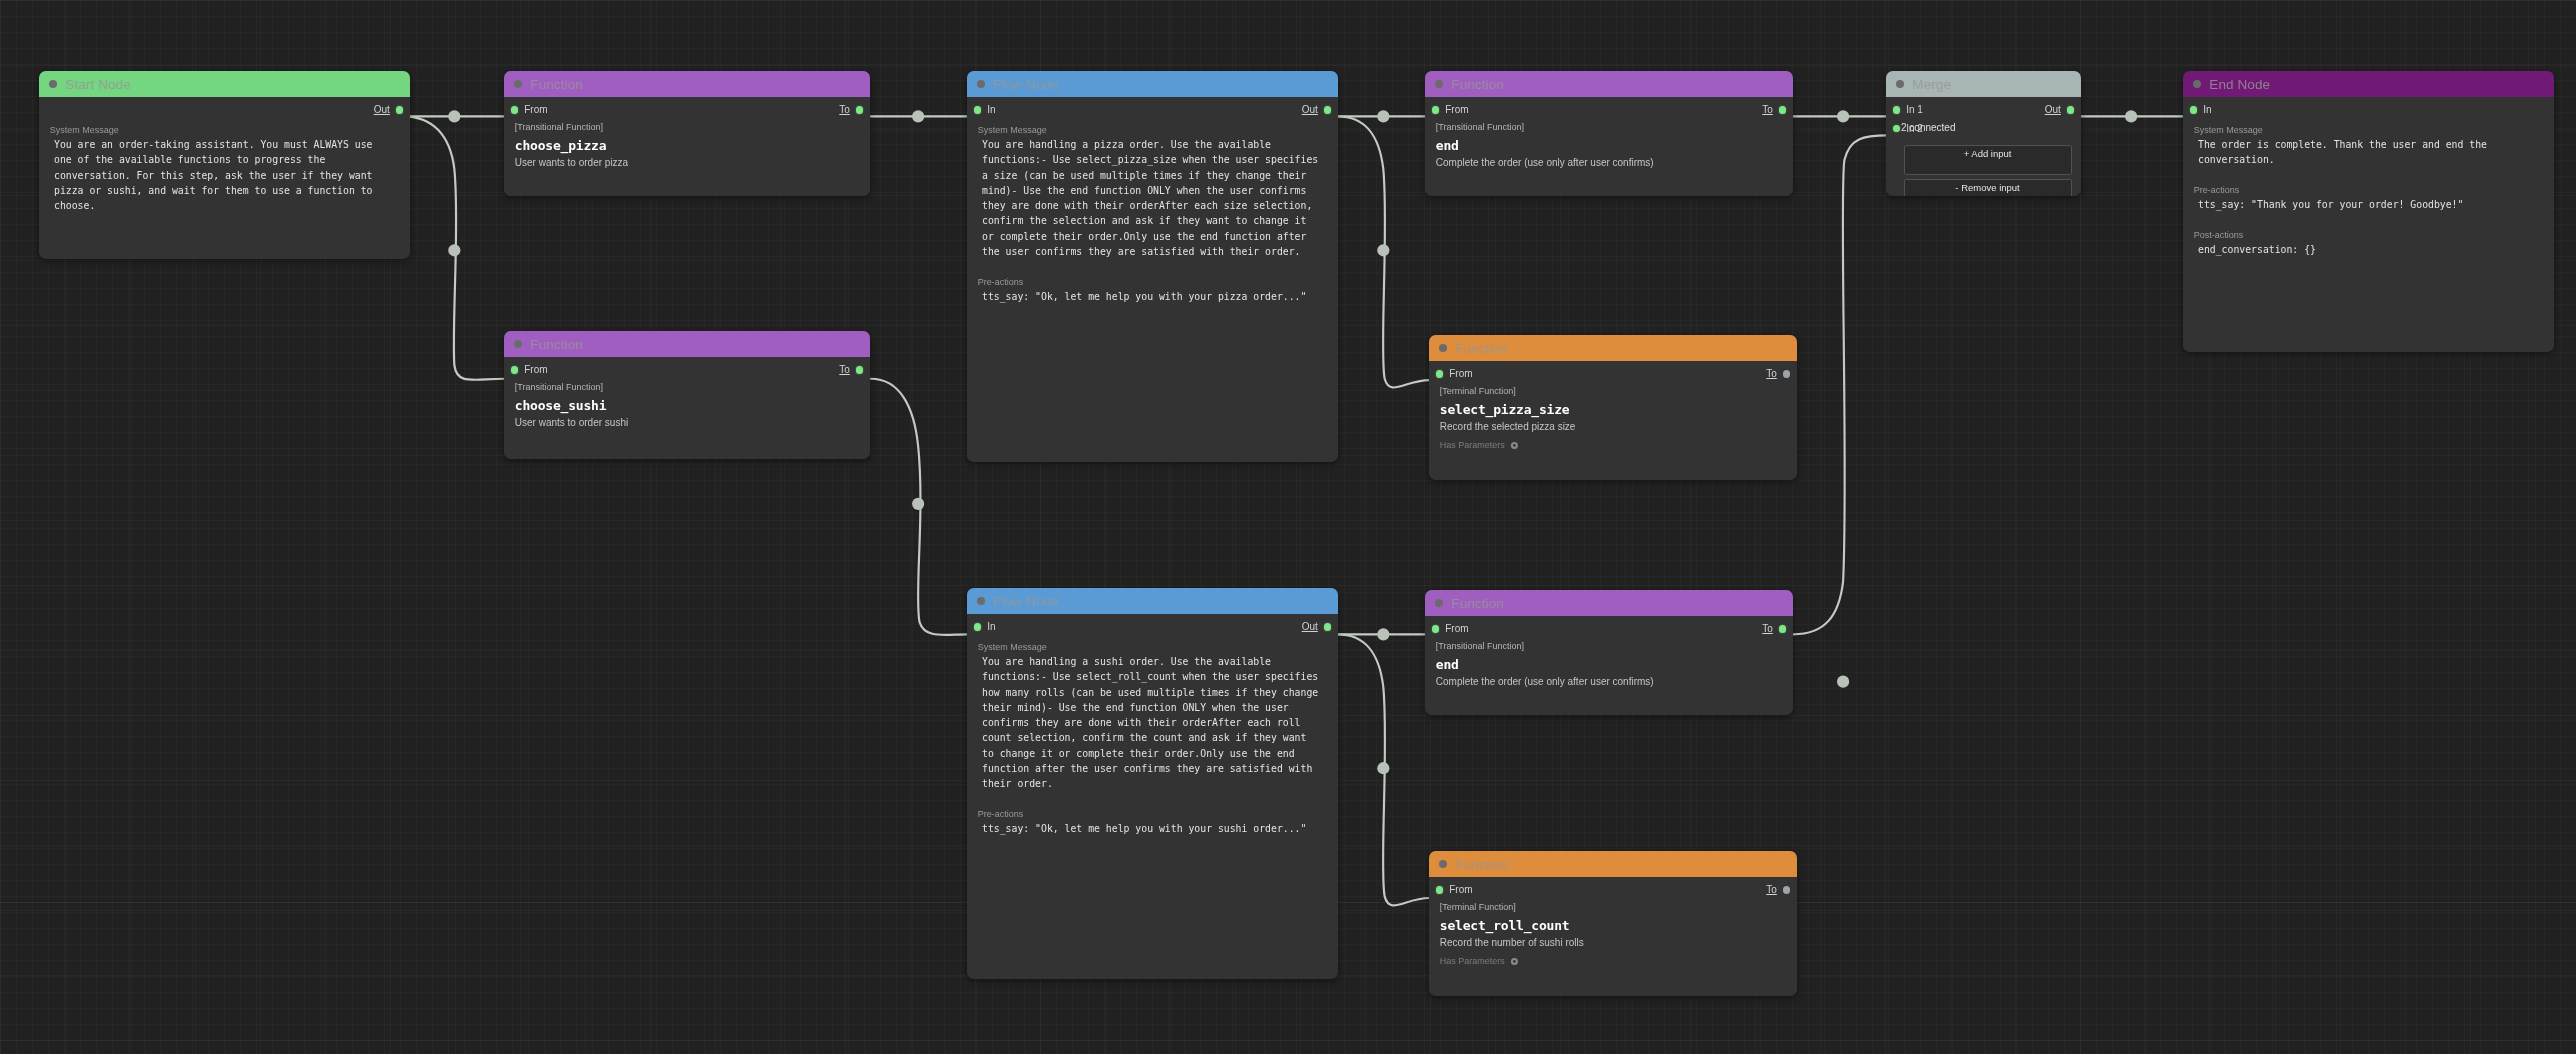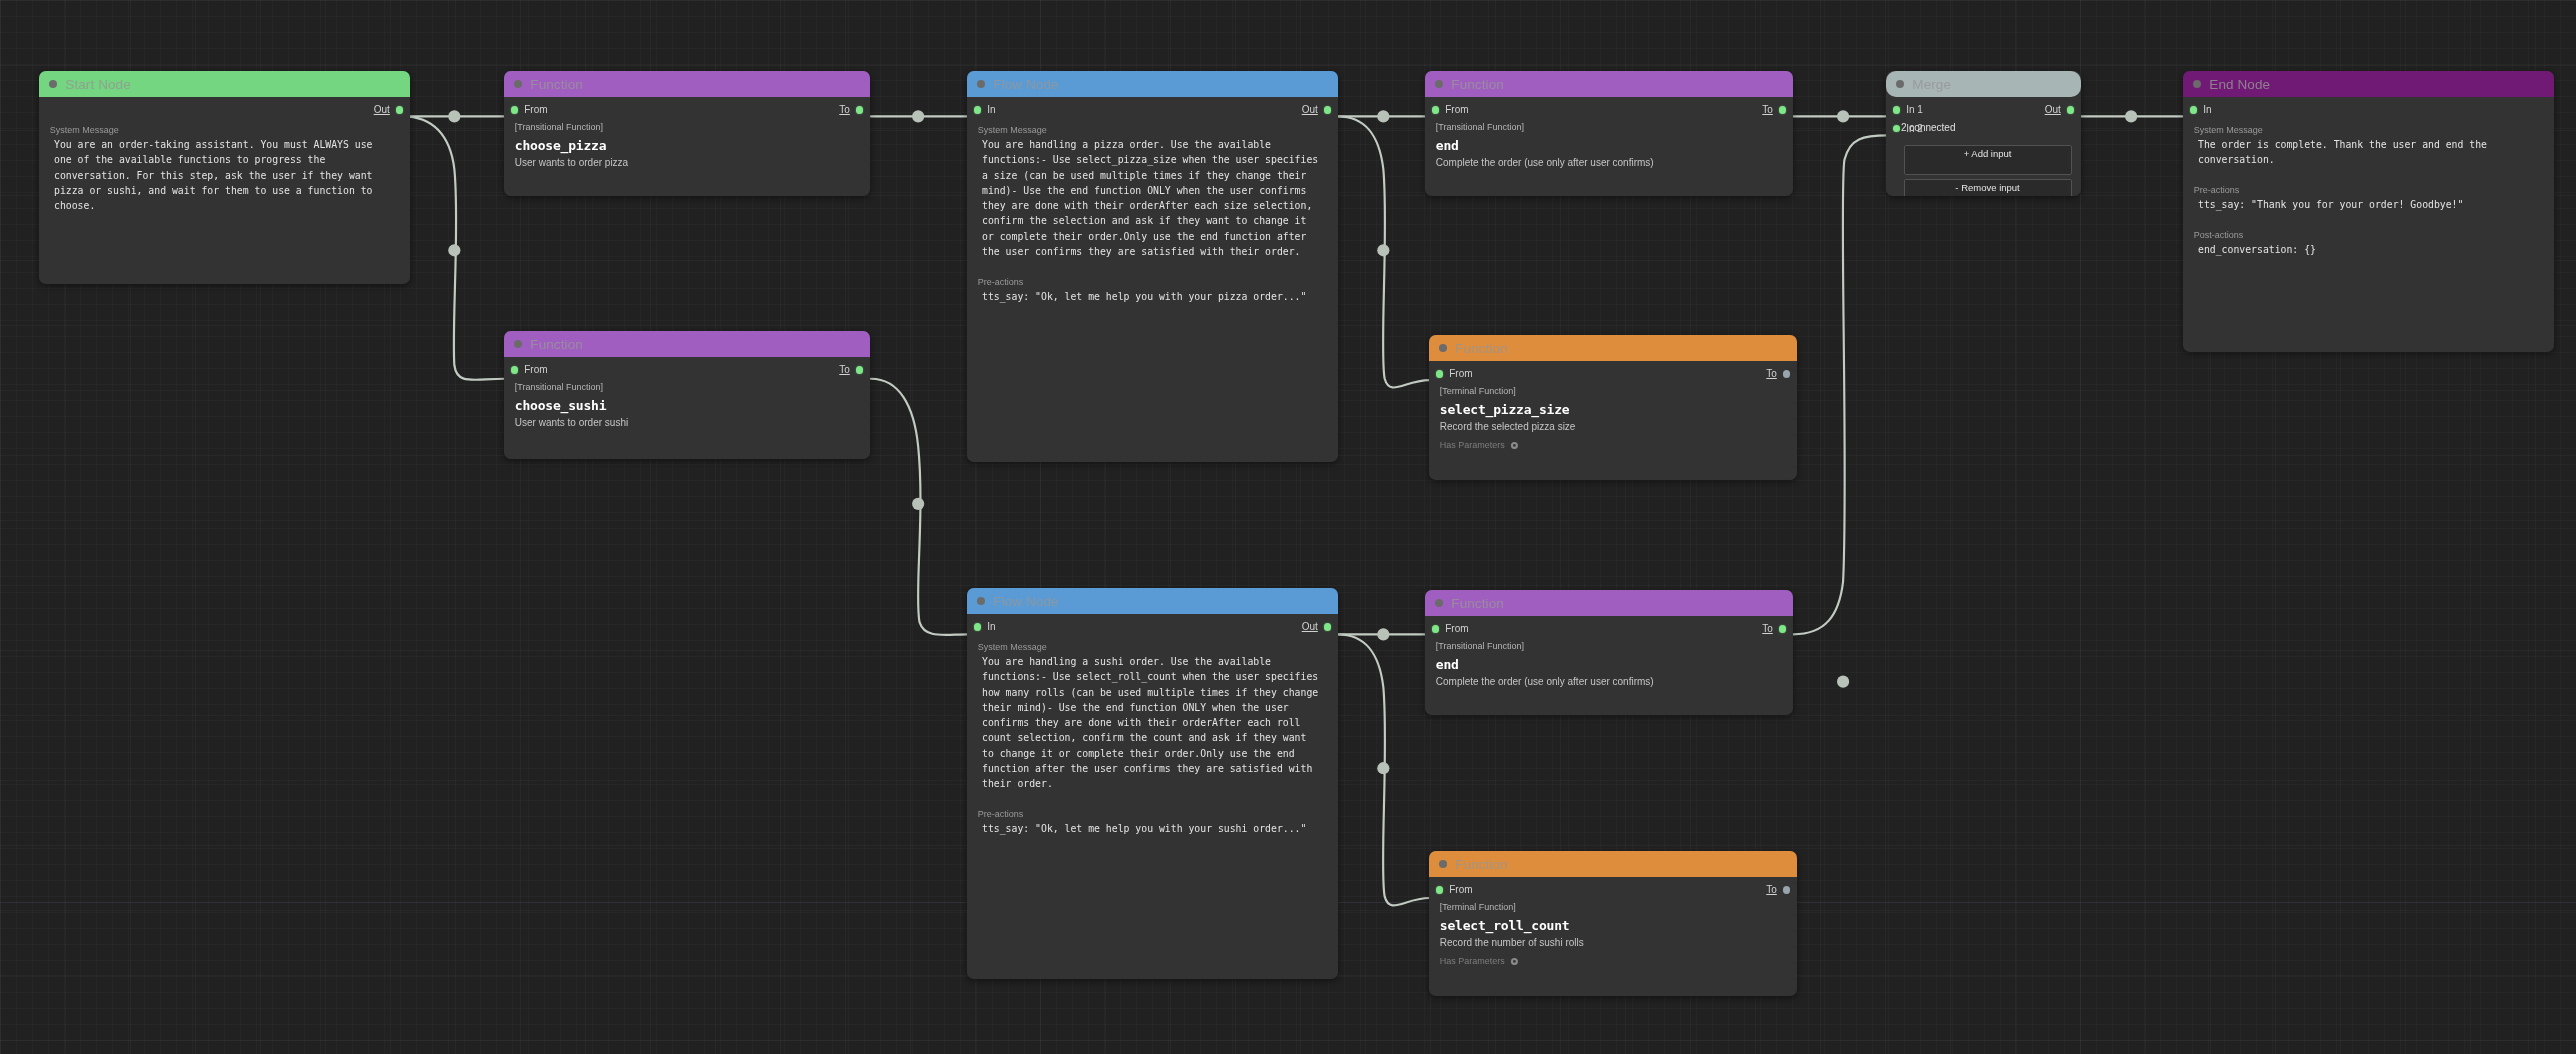--- a/index.html
+++ b/index.html
@@ -204,21 +204,21 @@
       <circle cx="2046" cy="172" r="9"></circle>
       <circle cx="2046" cy="370" r="9"></circle>
       <circle cx="2046" cy="938" r="9"></circle>
       <circle cx="2046" cy="1136" r="9"></circle>
       <circle cx="2726" cy="172" r="9"></circle>
       <circle cx="2726" cy="1008" r="9"></circle>
       <circle cx="3152" cy="172" r="9"></circle>
     </g>
   </svg>
 
-  <div class="node" style="left:39px; top:71px; width:371px; height:213px;">
+  <div class="node" style="left:39px; top:71px; width:371px; height:188px;">
     <div class="node-header" style="background:#74d680;">
       <span class="hdr-dot"></span>
       <span class="hdr-title">Start Node</span>
     </div>
     <div class="node-body">
       <div class="port-row">
         <div class="port right">
           <span>Out</span>
           <span class="dot"></span>
         </div>
@@ -414,21 +414,21 @@
         <span>Has Parameters</span>
         <svg class="gear" viewBox="0 0 16 16">
           <circle cx="8" cy="8" r="6.4" fill="#8a8a8a"></circle>
           <circle cx="8" cy="8" r="2.4" fill="#333333"></circle>
         </svg>
       </div>
     </div>
   </div>
 
   <div class="node" style="left:1886px; top:71px; width:195px; height:125px;">
-    <div class="node-header" style="background:#a8b5b5;border-radius:10px;">
+    <div class="node-header" style="background:#a8b5b5;">
       <span class="hdr-dot"></span>
       <span class="hdr-title">Merge</span>
     </div>
     <div class="node-body">
       <div class="port-row" style="height:39px;">
         <div class="stack-port" style="top:3.4px;">
           <span class="dot"></span>
           <span>In 1</span>
         </div>
         <div class="stack-port" style="top:21px; left:15px; color:#e0e0e0;">

